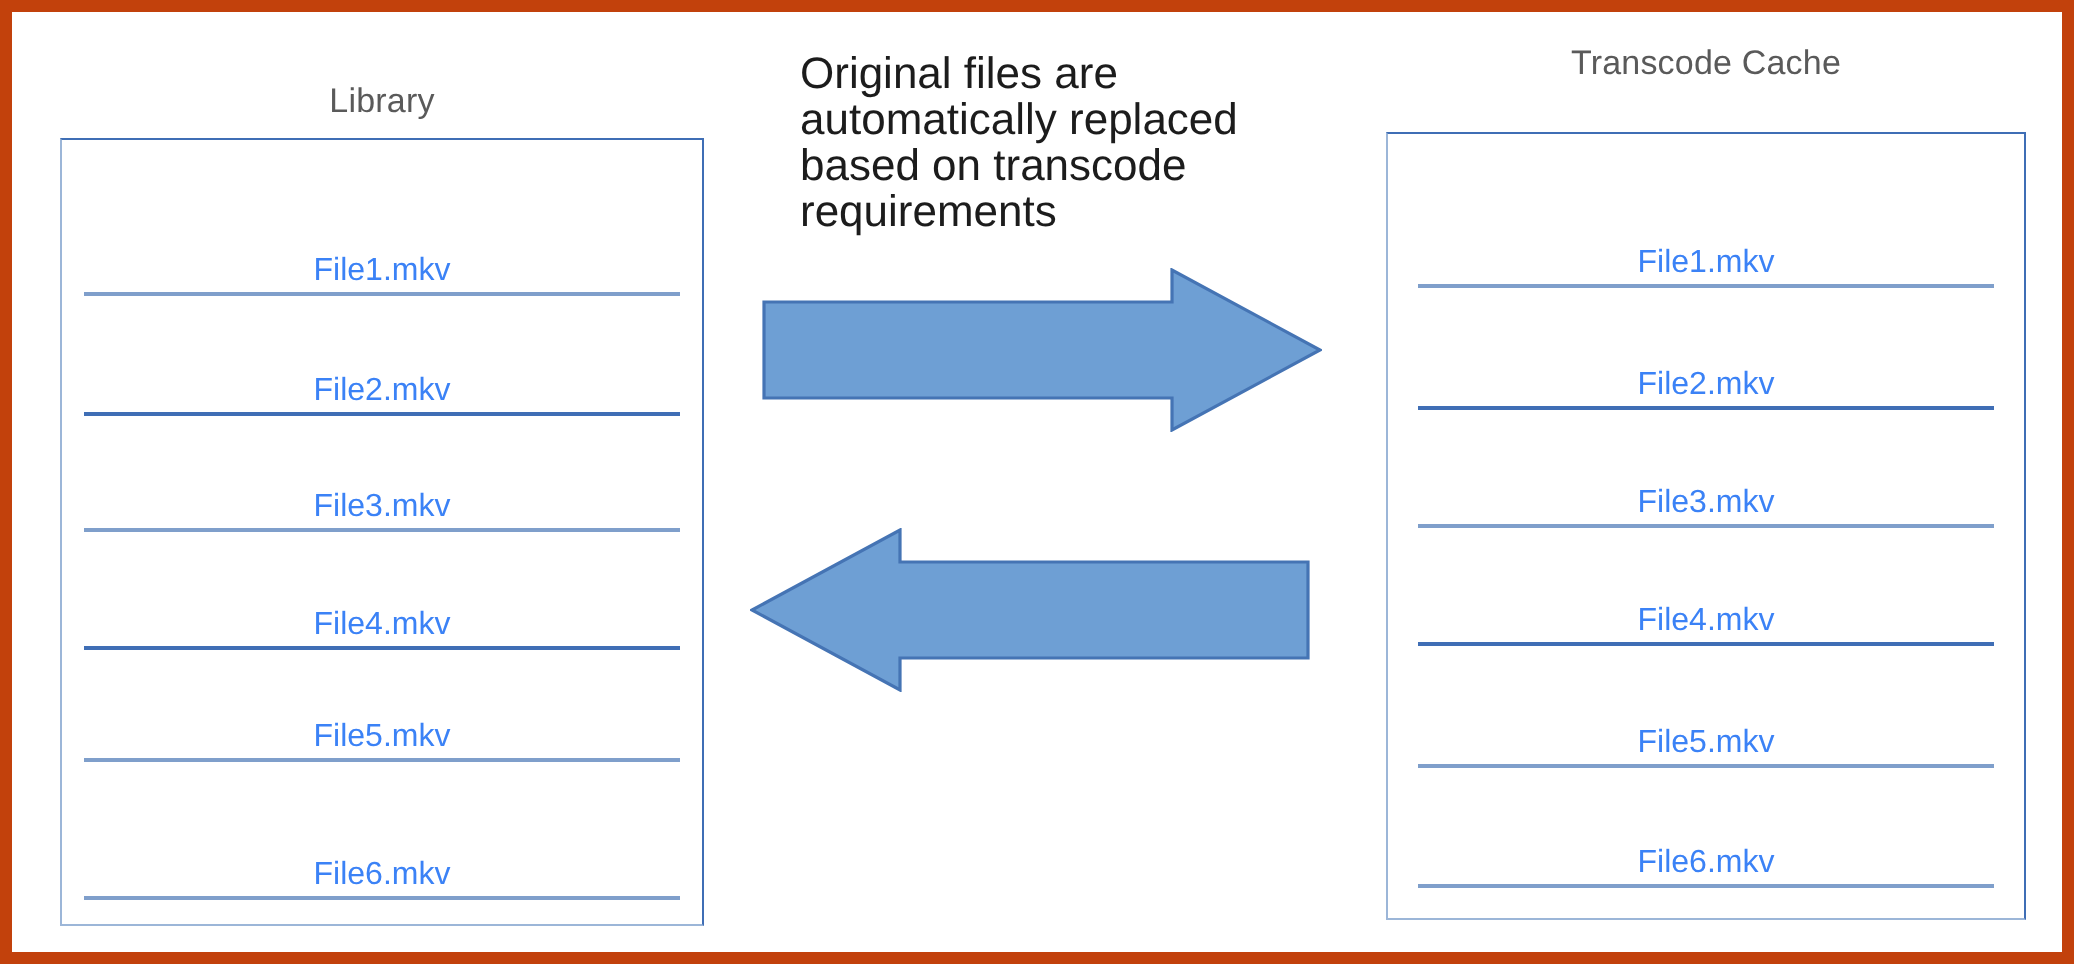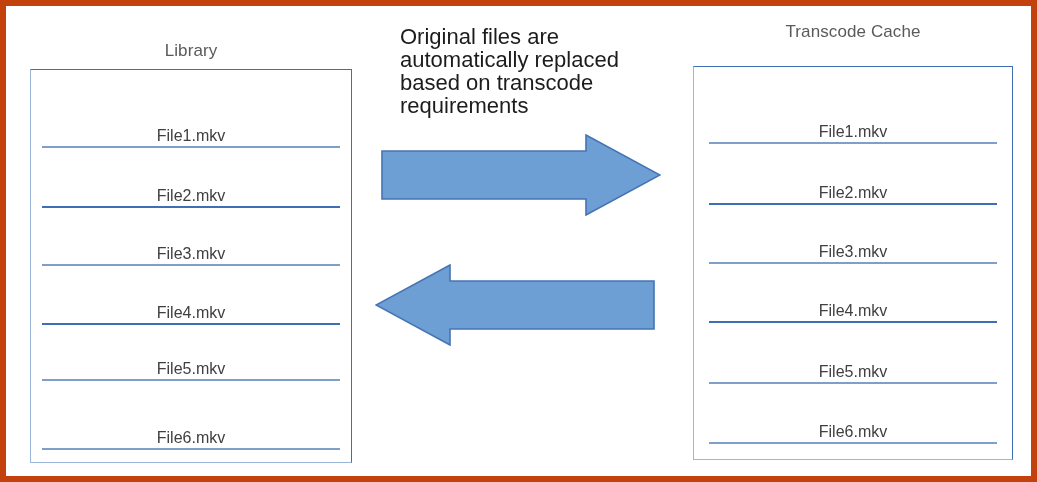--- a/index.html
+++ b/index.html
@@ -66,21 +66,21 @@
   
   .file-row {
     position: absolute;
     left: 0;
     width: 100%;
     box-sizing: border-box;
   }
   .file-label {
     display: block;
     font-size: 16px;
-    color: #404040;
+    color: #3b82f6;
     text-align: center;
     line-height: 20px;
     white-space: nowrap;
   }
   .file-rule {
     display: block;
     height: 0;
     border-top: 2px solid #7F9FCB;
     margin: 0 auto;
   }

